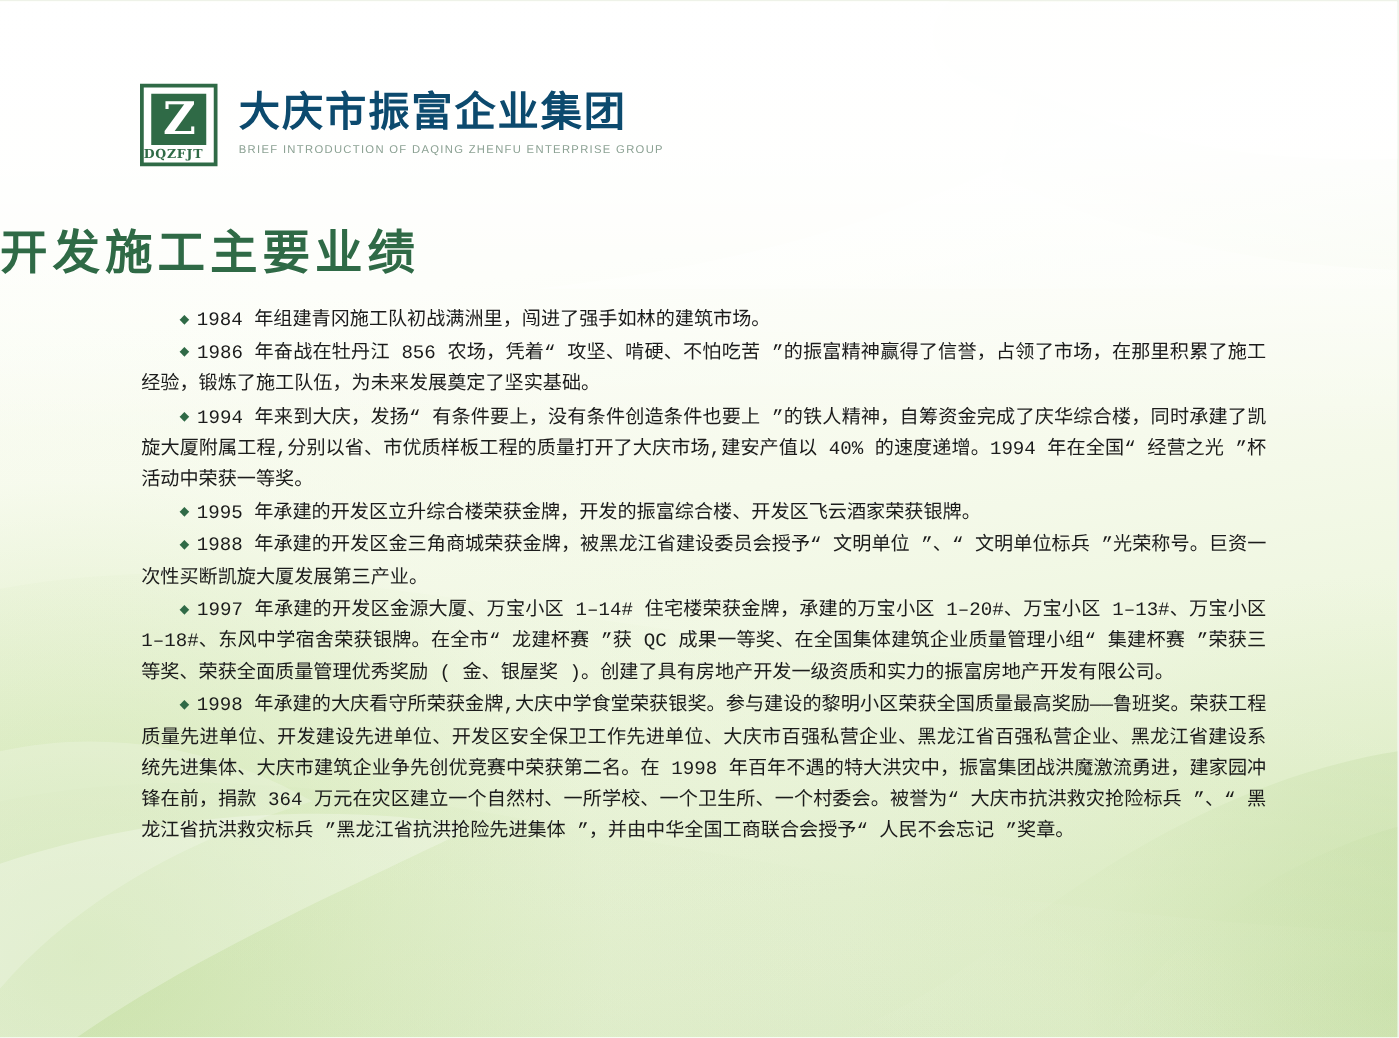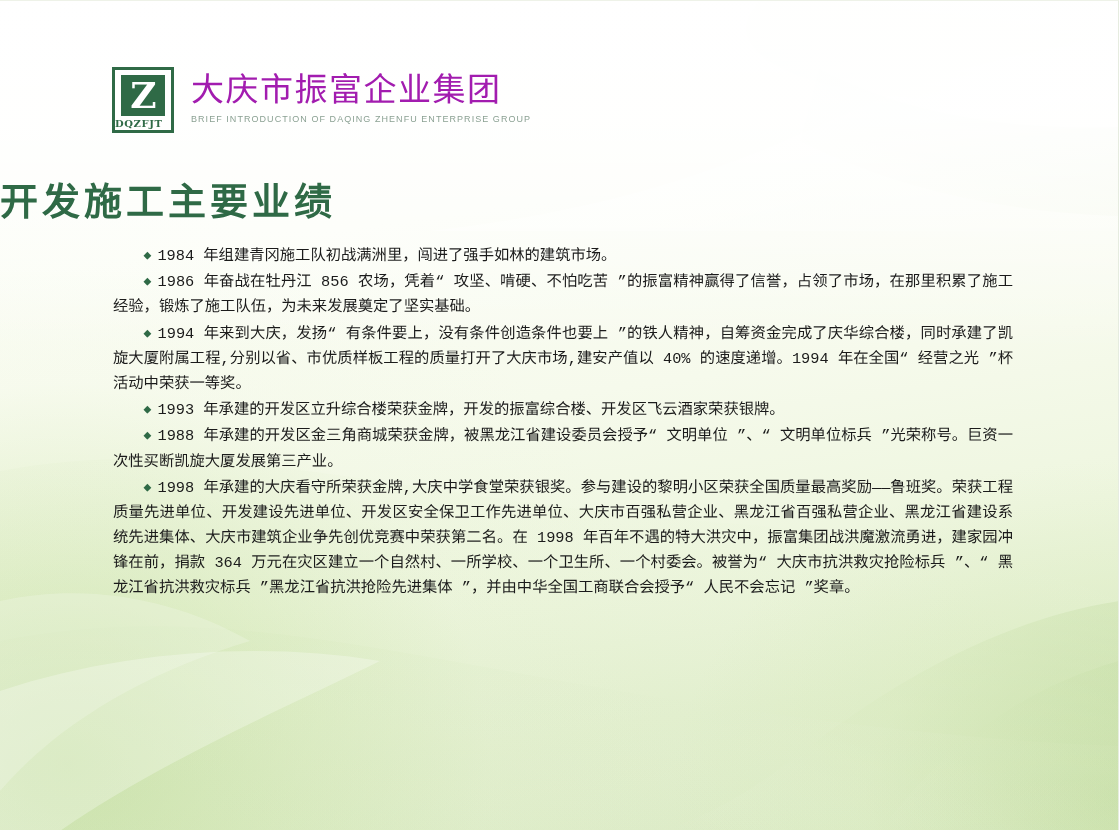--- a/index.html
+++ b/index.html
@@ -107,23 +107,23 @@
     font-family: "DejaVu Serif", "Liberation Serif", serif;
     font-size: 10px;
     letter-spacing: 0.6px;
     font-weight: bold;
   }
   .brand {
     margin-left: 17px;
     padding-top: 5px;
   }
   .brand-cn {
-    color: #a21caf;
+    color: #0c4a6e;
     font-size: 33px;
-    font-weight: normal;
+    font-weight: bold;
     letter-spacing: 1.5px;
     line-height: 1.12;
     white-space: nowrap;
   }
   .brand-en {
     margin-top: 5px;
     color: #8ba193;
     font-size: 9px;
     letter-spacing: 1.05px;
     white-space: nowrap;
@@ -235,23 +235,26 @@
     <p class="para">
       <span class="bullet">◆</span><span>1984 年组建青冈施工队初战满洲里，闯进了强手如林的建筑市场。</span>
     </p>
     <p class="para">
       <span class="bullet">◆</span><span>1986 年奋战在牡丹江 856 农场，凭着“ 攻坚、啃硬、不怕吃苦 ”的振富精神赢得了信誉，占领了市场，在那里积累了施工经验，锻炼了施工队伍，为未来发展奠定了坚实基础。</span>
     </p>
     <p class="para">
       <span class="bullet">◆</span><span>1994 年来到大庆，发扬“ 有条件要上，没有条件创造条件也要上 ”的铁人精神，自筹资金完成了庆华综合楼，同时承建了凯旋大厦附属工程,分别以省、市优质样板工程的质量打开了大庆市场,建安产值以 40% 的速度递增。1994 年在全国“ 经营之光 ”杯活动中荣获一等奖。</span>
     </p>
     <p class="para">
-      <span class="bullet">◆</span><span>1993 年承建的开发区立升综合楼荣获金牌，开发的振富综合楼、开发区飞云酒家荣获银牌。</span>
+      <span class="bullet">◆</span><span>1995 年承建的开发区立升综合楼荣获金牌，开发的振富综合楼、开发区飞云酒家荣获银牌。</span>
     </p>
     <p class="para">
       <span class="bullet">◆</span><span>1988 年承建的开发区金三角商城荣获金牌，被黑龙江省建设委员会授予“ 文明单位 ”、“ 文明单位标兵 ”光荣称号。巨资一次性买断凯旋大厦发展第三产业。</span>
+    </p>
+    <p class="para">
+      <span class="bullet">◆</span><span>1997 年承建的开发区金源大厦、万宝小区 1–14# 住宅楼荣获金牌，承建的万宝小区 1–20#、万宝小区 1–13#、万宝小区 1–18#、东风中学宿舍荣获银牌。在全市“ 龙建杯赛 ”获 QC 成果一等奖、在全国集体建筑企业质量管理小组“ 集建杯赛 ”荣获三等奖、荣获全面质量管理优秀奖励 ( 金、银屋奖 )。创建了具有房地产开发一级资质和实力的振富房地产开发有限公司。</span>
     </p>
     <p class="para tight">
       <span class="bullet">◆</span><span>1998 年承建的大庆看守所荣获金牌,大庆中学食堂荣获银奖。参与建设的黎明小区荣获全国质量最高奖励——鲁班奖。荣获工程质量先进单位、开发建设先进单位、开发区安全保卫工作先进单位、大庆市百强私营企业、黑龙江省百强私营企业、黑龙江省建设系统先进集体、大庆市建筑企业争先创优竞赛中荣获第二名。在 1998 年百年不遇的特大洪灾中，振富集团战洪魔激流勇进，建家园冲锋在前，捐款 364 万元在灾区建立一个自然村、一所学校、一个卫生所、一个村委会。被誉为“ 大庆市抗洪救灾抢险标兵 ”、“ 黑龙江省抗洪救灾标兵 ”黑龙江省抗洪抢险先进集体 ”，并由中华全国工商联合会授予“ 人民不会忘记 ”奖章。</span>
     </p>
   </div>
 
 </div>
 
 </body></html>

